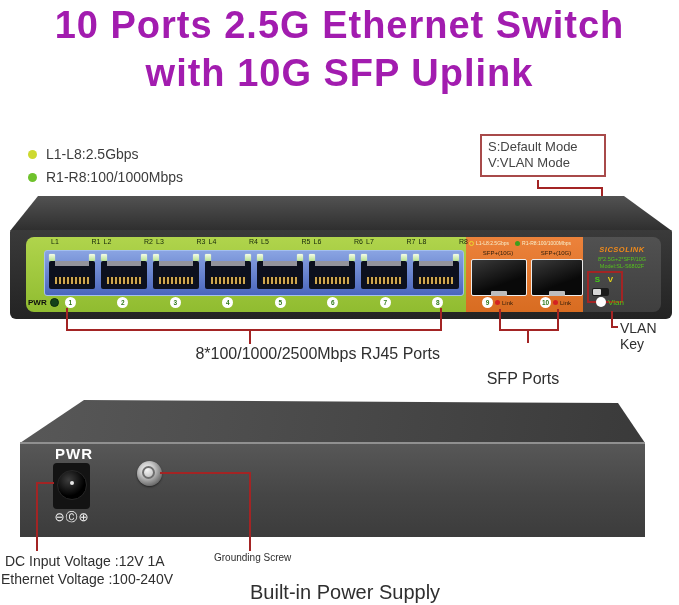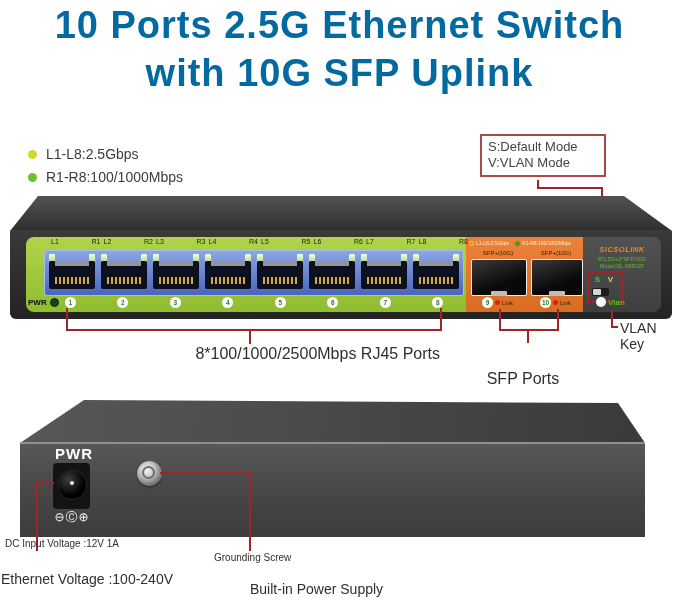--- a/index.html
+++ b/index.html
@@ -1,21 +1,21 @@
 <!DOCTYPE html>
 <html><head>
 <meta charset="utf-8">
 <style>
   html,body{margin:0;padding:0;background:#fff;}
   .canvas{position:relative;width:679px;height:605px;background:#fff;overflow:hidden;
           font-family:"Liberation Sans",sans-serif;color:#222;}
   .abs{position:absolute;}
   
   .title{left:0;width:679px;text-align:center;font-weight:bold;font-size:38px;
-         letter-spacing:1px;color:#0369a1;line-height:1.1;}
+         letter-spacing:1px;color:#a21caf;line-height:1.1;}
   
   .legend-row{display:flex;align-items:center;gap:9px;font-size:14px;color:#3c3c3c;}
   .dot{width:9px;height:9px;border-radius:50%;display:inline-block;}
   
   .mode-box{left:480px;top:134px;width:110px;border:2px solid #a84a4a;background:#fff;
             padding:3px 6px;font-size:13px;color:#444;line-height:1.25;}
   
   .redline{position:absolute;background:#a32424;}
   .redbox{position:absolute;border:2px solid #a32424;}
   
@@ -70,21 +70,21 @@
   .brandname{left:585px;top:245px;width:74px;text-align:center;font-size:7.5px;
        font-weight:bold;font-style:italic;color:#f08a1a;letter-spacing:.5px;}
   .brandline{left:585px;width:74px;text-align:center;font-size:5.5px;color:#55c41c;}
   .sv{left:591px;top:275px;width:26px;display:flex;justify-content:space-around;
       font-size:8px;font-weight:bold;}
   .sv .s{color:#43cf17}.sv .v{color:#e6d71a}
   .swicon{left:592px;top:288px;width:17px;height:8px;background:#1b1b1b;border-radius:2px;}
   .swicon span{position:absolute;left:1px;top:1px;width:8px;height:6px;background:#d6d6d6;border-radius:1px;}
   .vlan-row{left:596px;top:297px;display:flex;align-items:center;gap:2px;}
   .vlan-btn{width:10px;height:10px;border-radius:50%;background:#fff;}
-  .vlan-txt{font-size:8px;font-weight:bold;color:#4fc01a;}
+  .vlan-txt{font-size:8px;font-weight:normal;color:#4fc01a;}
   
   .ann{color:#2f2f2f;}
   
   .rear-top{left:20px;top:400px;width:625px;height:43px;
        background:linear-gradient(100deg,#585858,#3a3a3a);
        clip-path:polygon(64px 0,598px 3px,625px 43px,0 43px);}
   .rear-front{left:20px;top:442px;width:625px;height:95px;
        background:linear-gradient(180deg,#585858,#464646 55%,#3c3c3c);}
   .rear-front::before{content:"";position:absolute;left:0;right:0;top:0;height:2px;background:#909090;}
   .rear-pwr{left:55px;top:445px;font-size:15px;font-weight:bold;color:#fff;letter-spacing:1px;}
@@ -303,22 +303,22 @@
   <div class="abs rear-pwr">PWR</div>
   <div class="abs dcjack">
     <span class="barrel"></span>
     <span class="pin"></span>
   </div>
   <div class="abs polarity">⊖Ⓒ⊕</div>
   <div class="abs screw"></div>
 
   <div class="redline" style="left:36px;top:482px;width:18px;height:2px"></div>
   <div class="redline" style="left:36px;top:482px;width:2px;height:69px"></div>
-  <div class="abs ann" style="left:5px;top:538px;font-size:10px">DC Input Voltage :12V 1A</div>
+  <div class="abs ann" style="left:5px;top:553px;font-size:14px">DC Input Voltage :12V 1A</div>
   <div class="abs ann" style="left:1px;top:571px;font-size:14px">Ethernet Voltage :100-240V</div>
 
   <div class="redline" style="left:160px;top:472px;width:91px;height:2px"></div>
   <div class="redline" style="left:249px;top:472px;width:2px;height:79px"></div>
   <div class="abs ann" style="left:214px;top:552px;font-size:10px">Grounding Screw</div>
 
-  <div class="abs ann" style="left:250px;top:581px;font-size:14px">Built-in Power Supply</div>
+  <div class="abs ann" style="left:250px;top:581px;font-size:20px">Built-in Power Supply</div>
 
 </div>
 
 </body></html>

